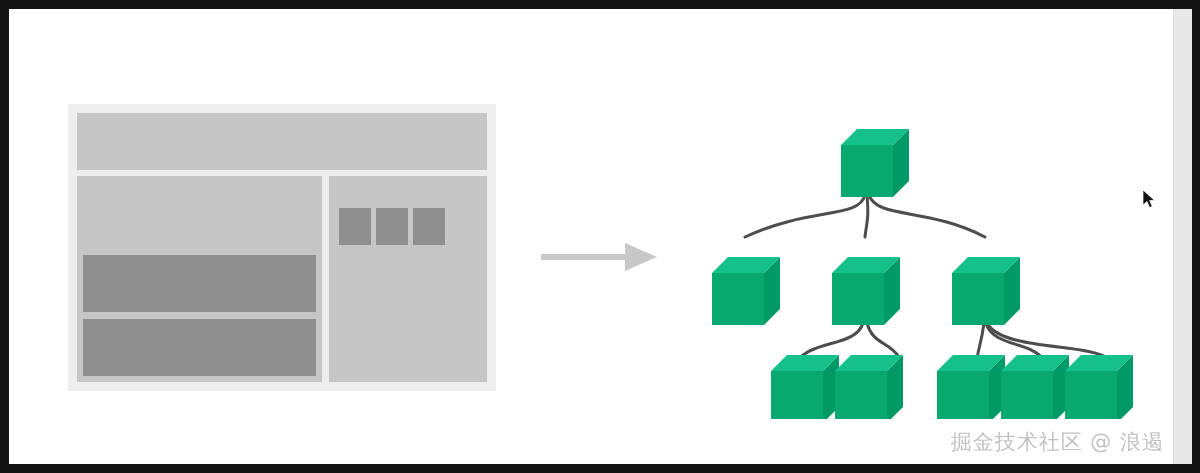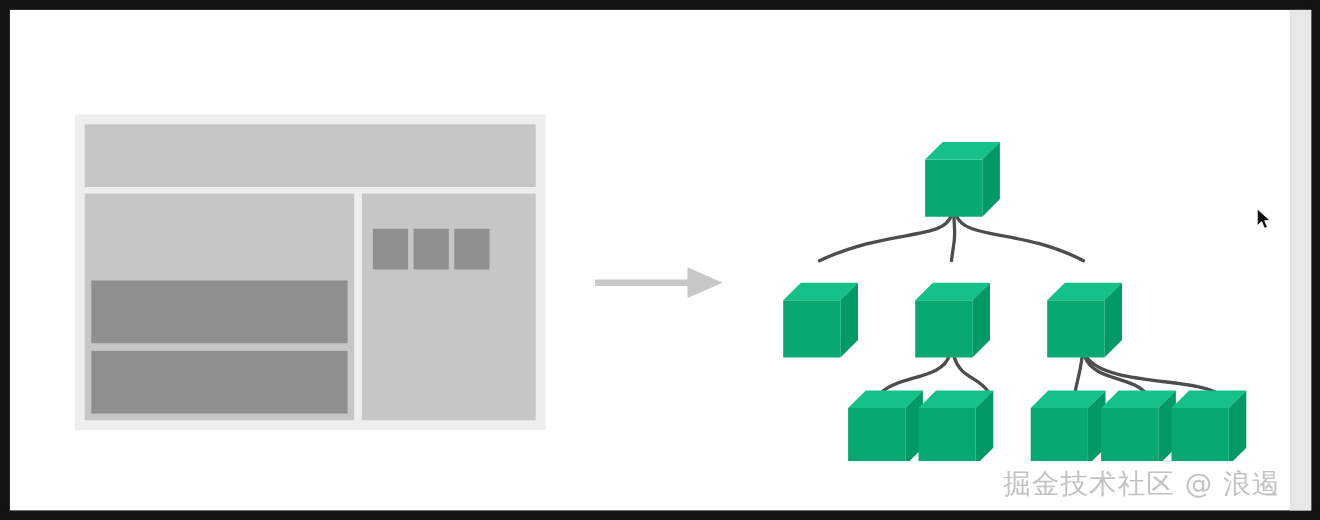--- a/index.html
+++ b/index.html
@@ -132,21 +132,21 @@
     position: absolute;
     left: 680px;
     top: 60px;
   }
 
   
   .watermark {
     position: absolute;
     right: 28px;
     bottom: 8px;
-    font-size: 25px;
+    font-size: 21px;
     color: #c2c2c2;
     letter-spacing: 1px;
     white-space: nowrap;
     font-family: "DejaVu Sans", sans-serif;
   }
 
   
   .cursor {
     position: absolute;
     left: 1133px;

